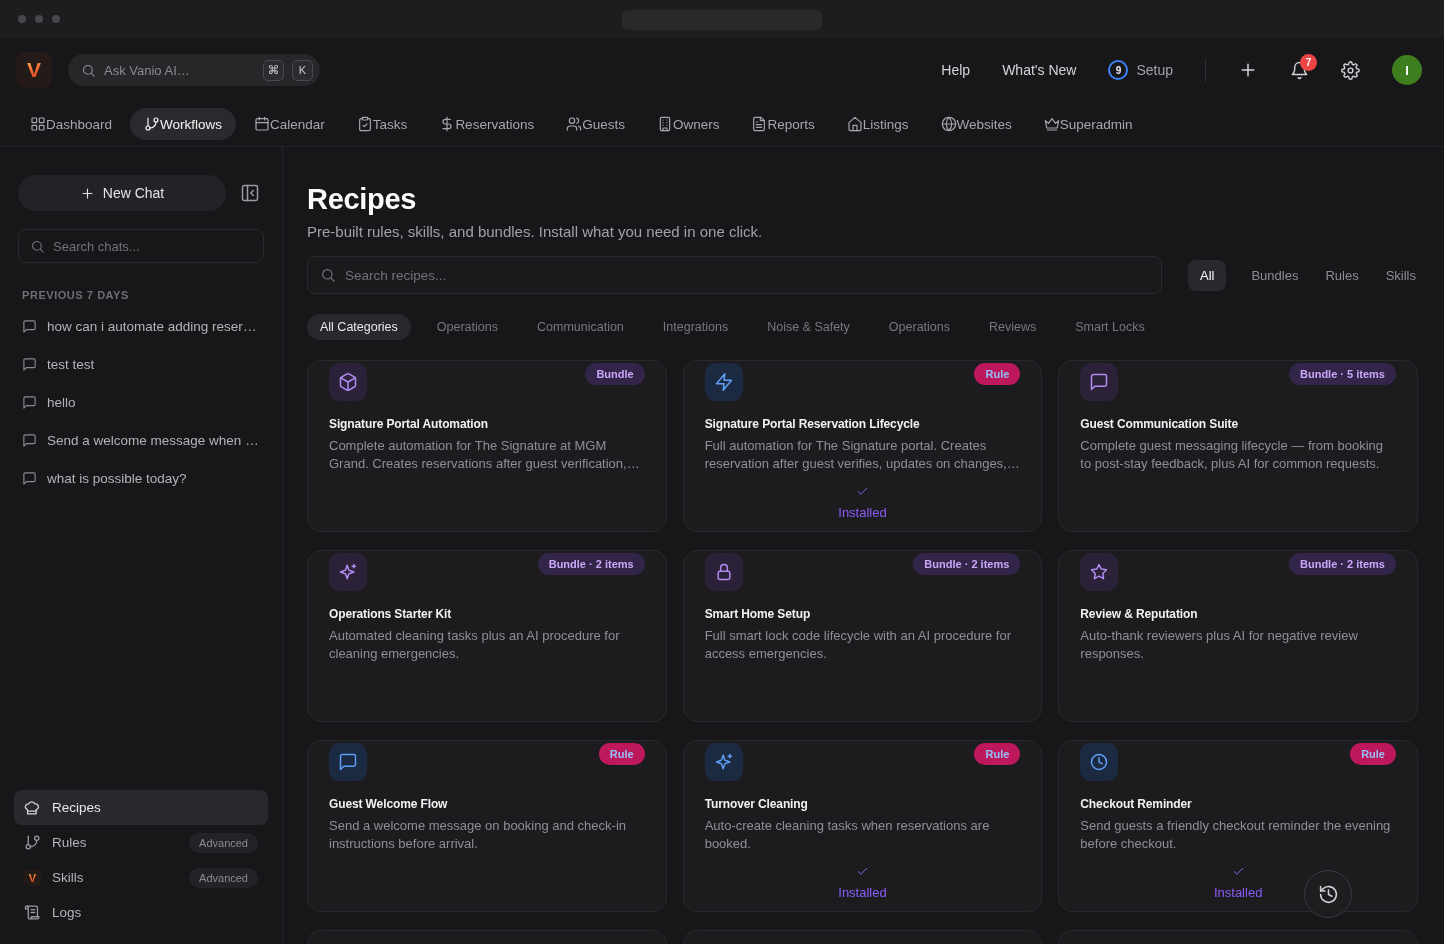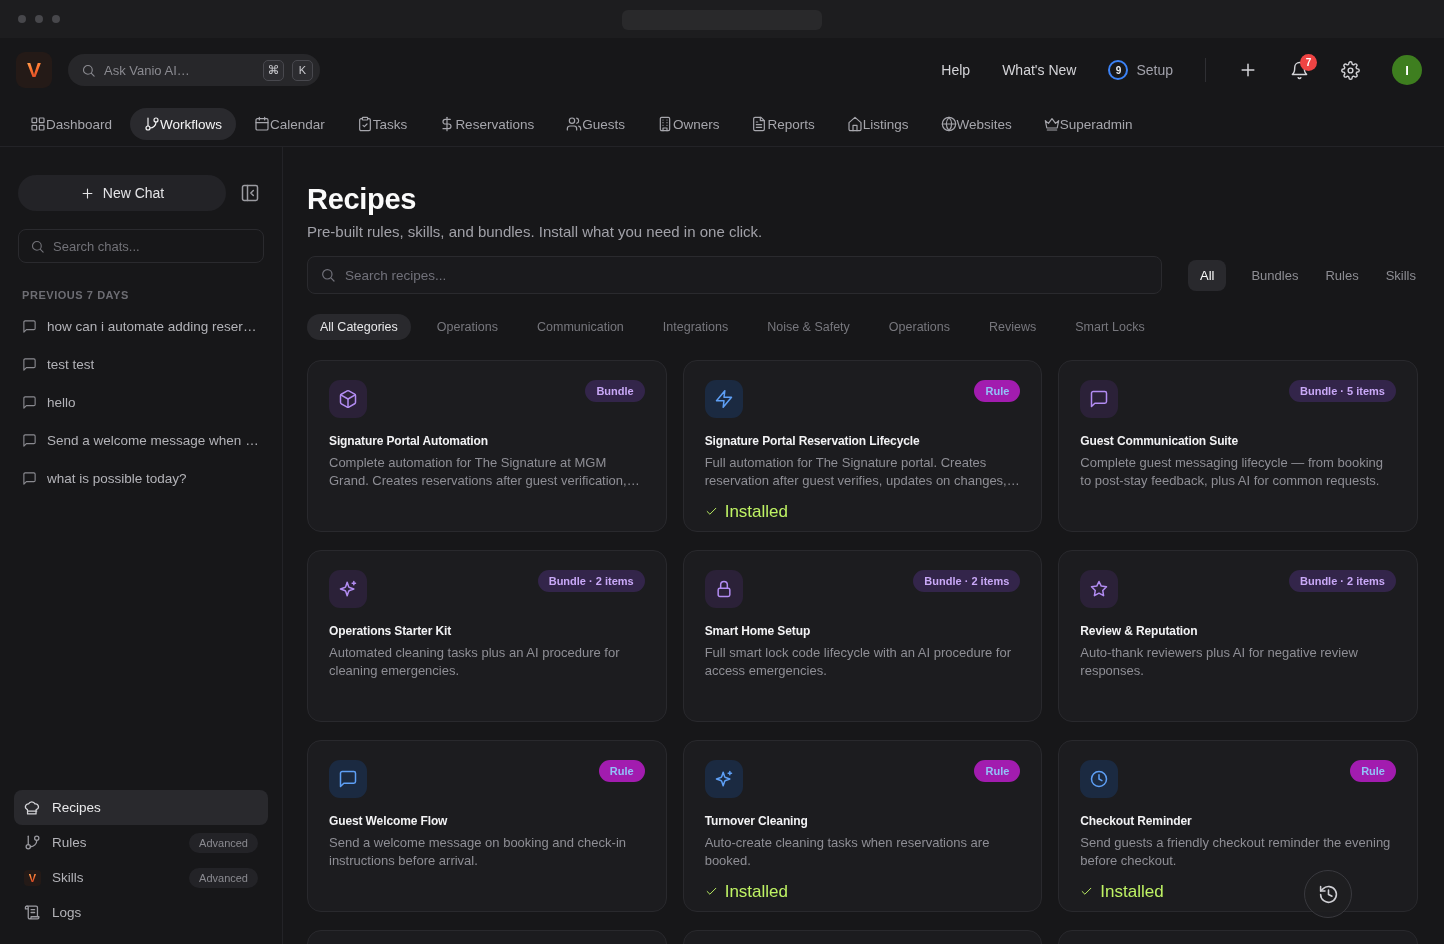--- a/index.html
+++ b/index.html
@@ -66,31 +66,31 @@
   .recipe-search { flex:1; height:38px; border:1px solid #2a2a2e; border-radius:8px; background:#1a1a1d; display:flex; align-items:center; gap:9px; padding:0 12px; color:#71717a; }
   .recipe-search input { flex:1; background:transparent; border:none; outline:none; color:#d4d4d8; font-size:13.5px; font-family:inherit; }
   .recipe-search input::placeholder { color:#71717a; }
   .filters { display:flex; align-items:center; gap:23px; }
   .filter-btn { background:none; border:none; font-family:inherit; font-size:13px; color:#8d8d93; cursor:pointer; padding:8px 2px; }
   .filter-btn.active { background:#29292d; color:#fafafa; padding:8px 12px; border-radius:8px; }
   .cats { margin-top:20px; display:flex; align-items:center; gap:13px; }
   .cat-btn { background:none; border:none; font-family:inherit; font-size:12.5px; color:#77777d; cursor:pointer; padding:6px 13px; white-space:nowrap; }
   .cat-btn.active { background:#29292d; color:#e8e8ea; border-radius:999px; }
   .grid { margin-top:20px; display:grid; grid-template-columns:repeat(3,1fr); gap:18px 16px; }
-  .card { background:#1c1c1f; border:1px solid #29292d; border-radius:14px; padding:19px 21px; height:172px; cursor:pointer; position:relative; }
+  .card { background:#1c1c1f; border:1px solid #29292d; border-radius:14px; padding:2px 21px; height:172px; cursor:pointer; position:relative; }
   .card-top { display:flex; justify-content:space-between; align-items:flex-start; }
   .tile { width:38px; height:38px; border-radius:11px; display:flex; align-items:center; justify-content:center; }
   .tile.purple { background:#2b2138; color:#b28cf2; }
   .tile.blue { background:#1b2a41; color:#5e9ff5; }
   .badge { font-size:11px; font-weight:700; padding:5px 11px; border-radius:999px; white-space:nowrap; }
   .badge.purple { background:#33254a; color:#c9a8f7; }
-  .badge.blue { background:#a21caf; color:#93c0f8; }
+  .badge.blue { background:#be185d; color:#93c0f8; }
   .card h3 { margin-top:16px; font-size:12px; font-weight:700; color:#f2f2f4; letter-spacing:-.01em; }
   .card p { margin-top:6px; font-size:13px; line-height:1.42; color:#8e8e95; display:-webkit-box; -webkit-line-clamp:2; -webkit-box-orient:vertical; overflow:hidden; }
-  .installed { margin-top:11px; display:flex; align-items:center; gap:7px; font-size:17px; color:#bef264; }
+  .installed { margin-top:11px; display:flex; align-items:center; gap:7px; font-size:13px; color:#8b5cf6;flex-direction:column; }
   .card.shell { height:172px; }
 
   .fab { position:absolute; right:92px; bottom:26px; width:48px; height:48px; border-radius:50%; background:rgba(30,30,33,.92); border:1px solid #39393e; color:#cfcfd4; display:flex; align-items:center; justify-content:center; cursor:pointer; z-index:5; }
 </style>
 </head>
 <body>
 
 <div class="app">
 
   <div class="chrome">

